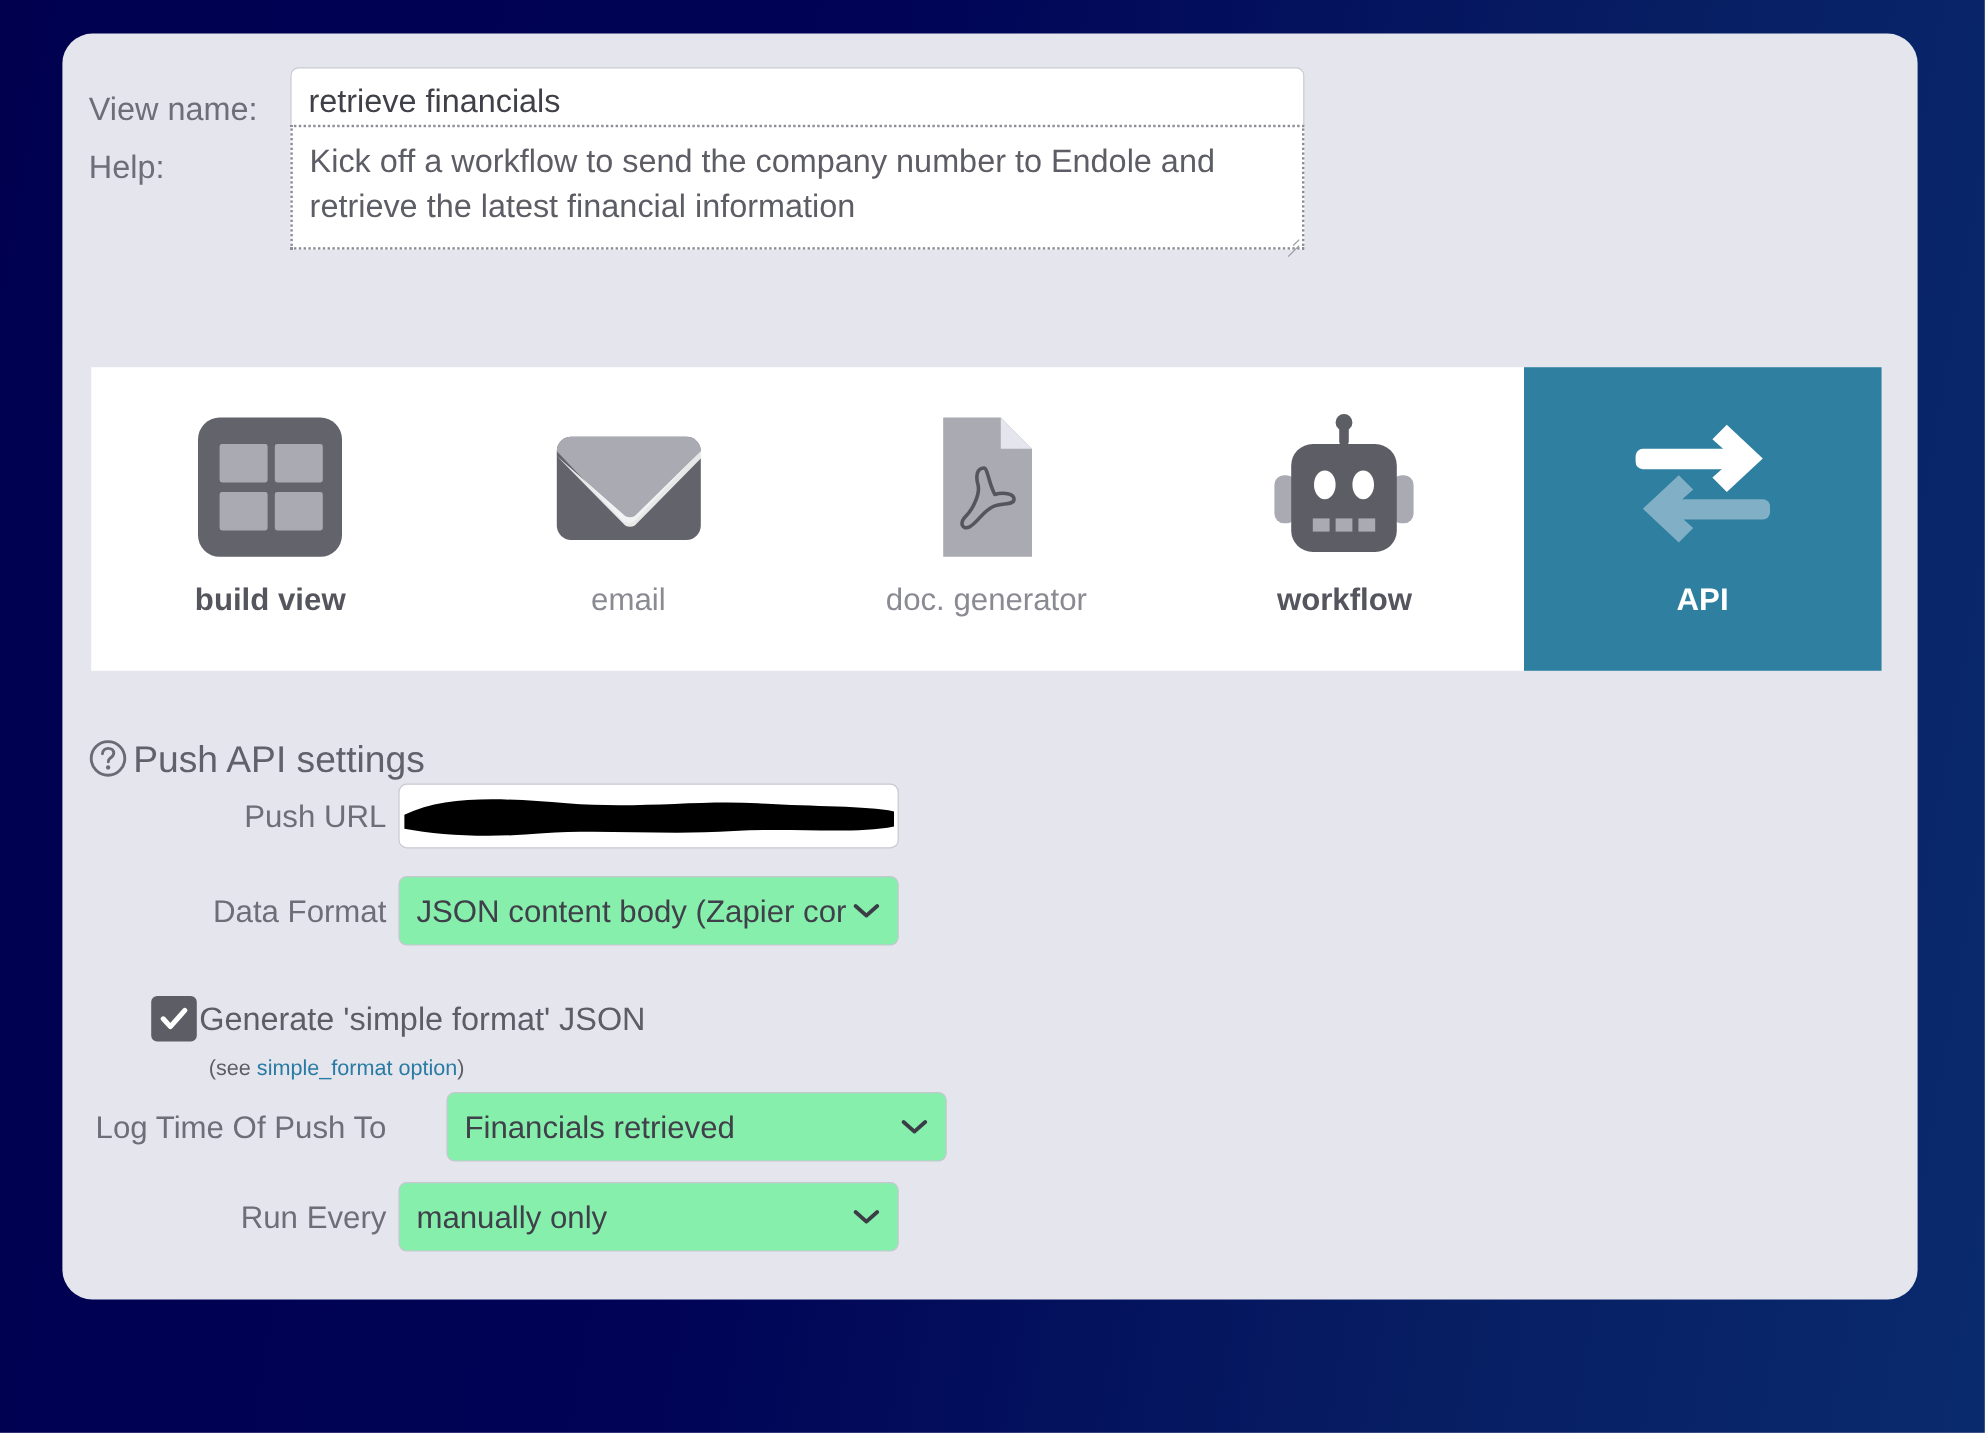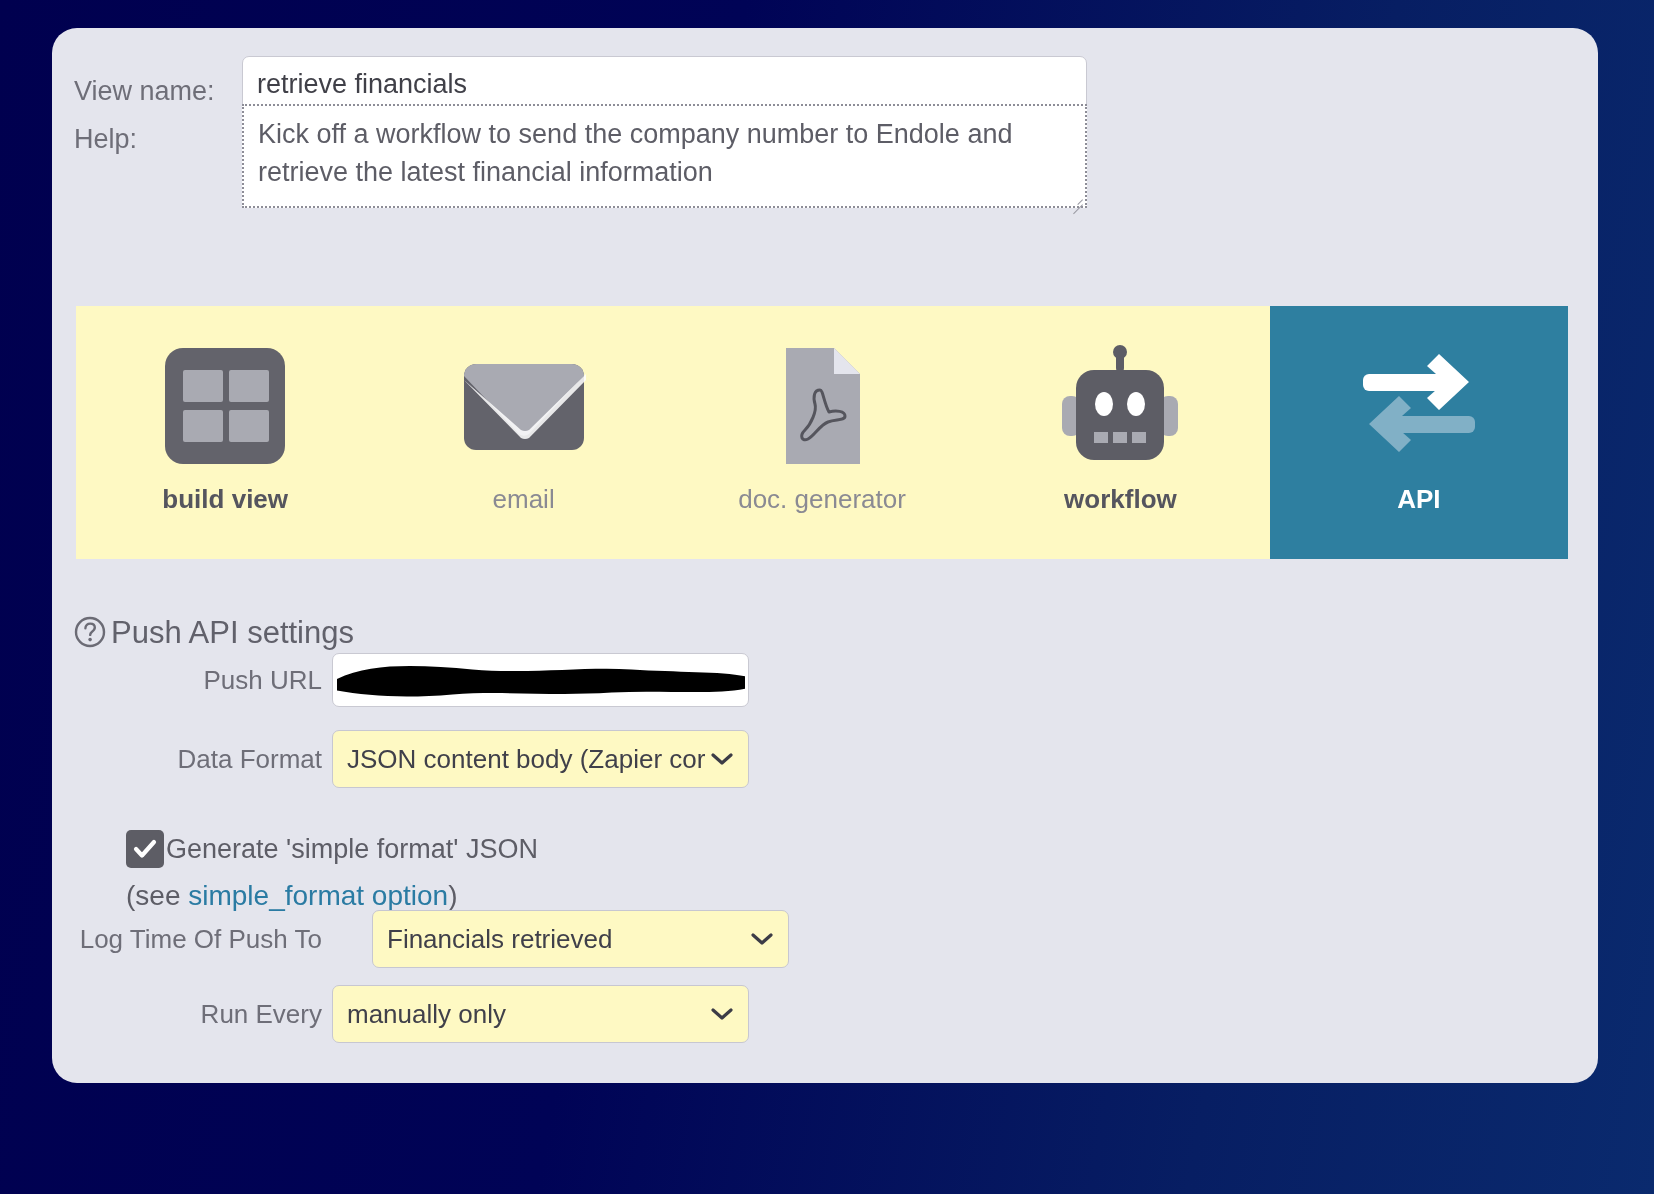--- a/index.html
+++ b/index.html
@@ -83,21 +83,21 @@
     transform-origin: right bottom;
   }
   .resize-grip i:nth-child(1){ bottom: 2px;  width: 13px; transform: rotate(-45deg); }
   .resize-grip i:nth-child(2){ bottom: 2px;  width: 7px;  transform: rotate(-45deg); right: 2px; top: 9px;}
 
   
   #tabstrip {
     position: absolute;
     left: 24px; top: 278px;
     width: 1492px; height: 253px;
-    background: #fef9c3;
+    background: #ffffff;
     display: flex;
   }
   .tab {
     flex: 1 1 0;
     position: relative;
     display: flex;
     flex-direction: column;
     align-items: center;
     justify-content: flex-start;
     padding-top: 38px;
@@ -161,21 +161,21 @@
     background: #ffffff;
     border: 1px solid #c9c9d2;
     border-radius: 7px;
     overflow: hidden;
   }
   .redaction { position: absolute; left: 0; top: 0; width: 100%; height: 100%; }
 
   .select-box {
     position: relative;
     width: 417px; height: 58px;
-    background: #fef9c3;
+    background: #86efac;
     border: 1px solid #c7c7d1;
     border-radius: 7px;
     font-size: 26px;
     color: #40404a;
     line-height: 56px;
     padding: 0 46px 0 14px;
     white-space: nowrap;
     overflow: hidden;
     cursor: pointer;
   }
@@ -194,21 +194,22 @@
     background: #5d5d65;
     border-radius: 5px;
     display: flex; align-items: center; justify-content: center;
     cursor: pointer;
     flex: none;
   }
   .checkbox svg { display: block; }
   #cb-label { font-size: 27px; color: #5d5d66; white-space: nowrap; }
   #cb-line2 {
     margin-top: 12px;
-    font-size: 28px;
+    margin-left: 48px;
+    font-size: 18px;
     color: #5d5d66;
     white-space: nowrap;
   }
   #cb-line2 a {
     color: #2a7ba3;
     text-decoration: none;
   }
 </style>
 </head>
 <body>

